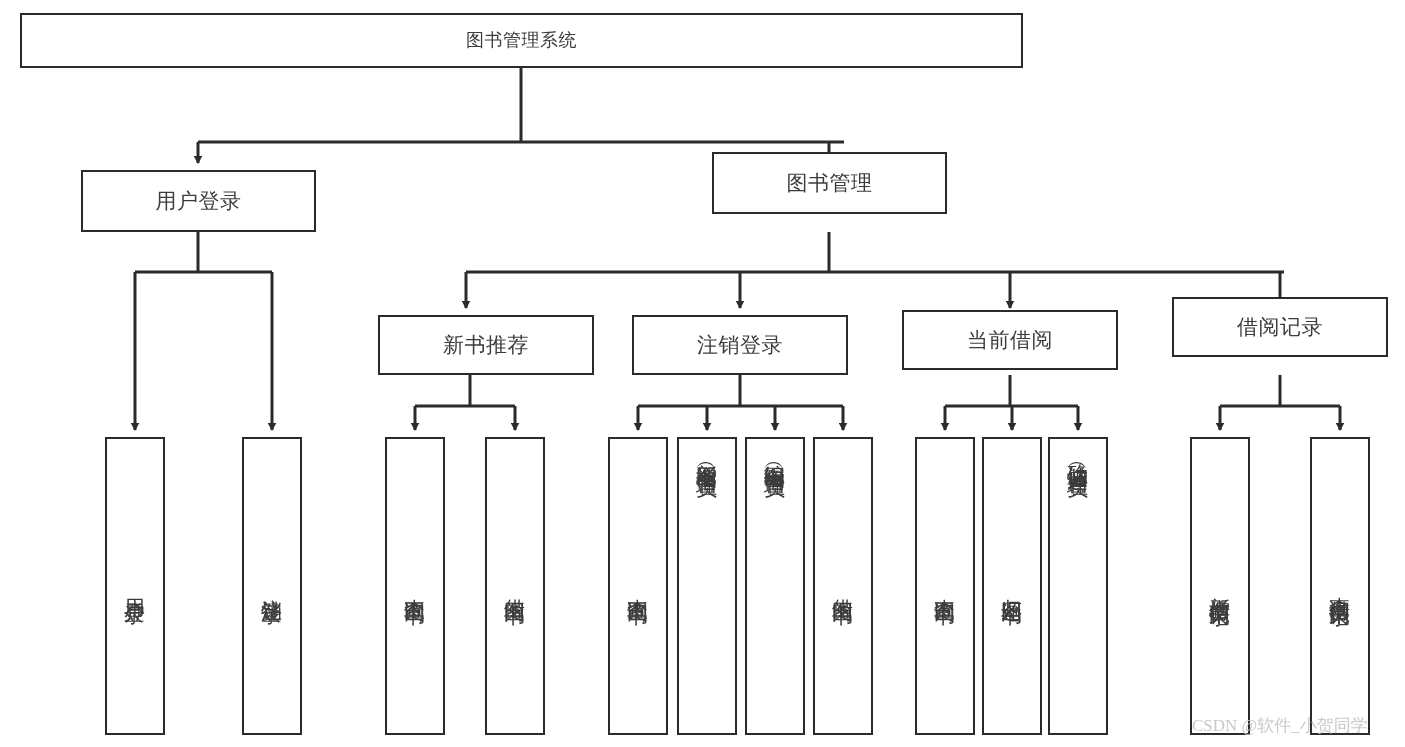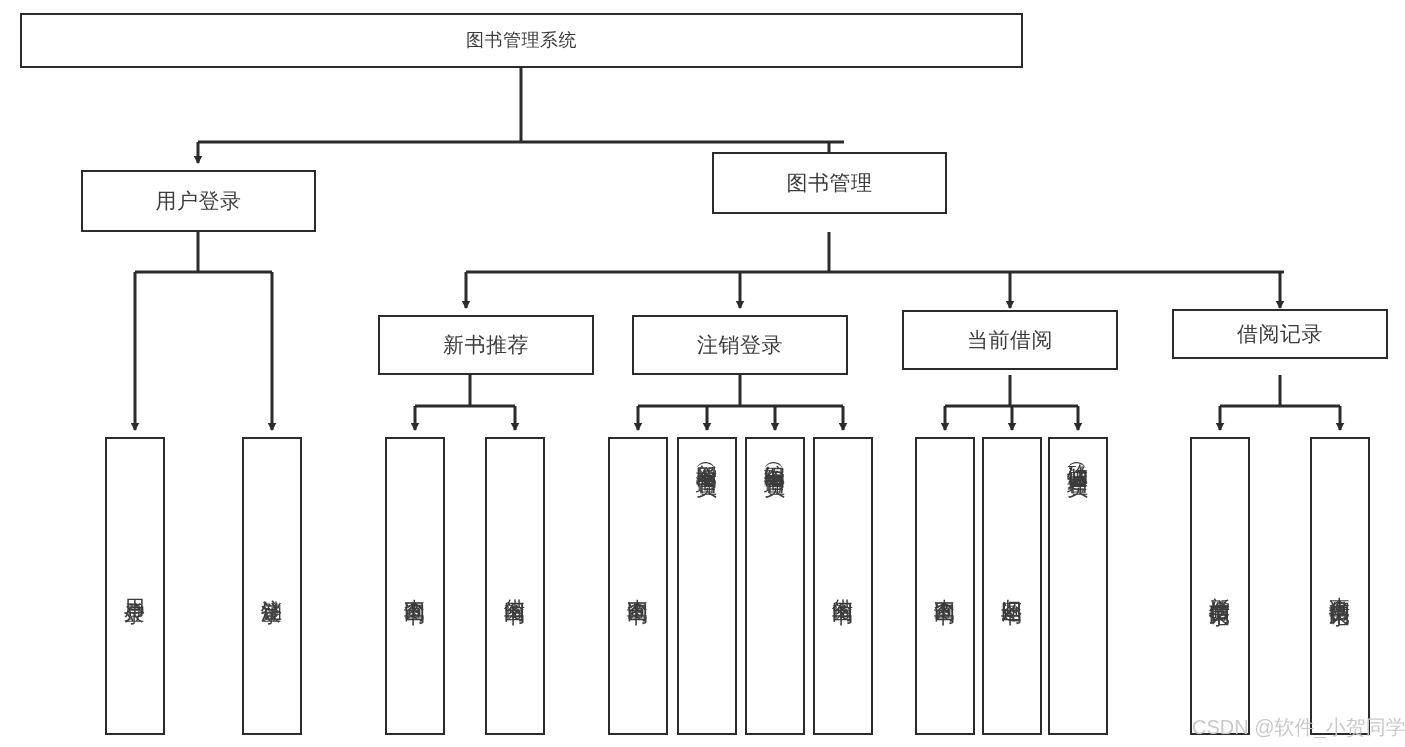--- a/index.html
+++ b/index.html
@@ -65,22 +65,22 @@
     white-space: pre-line;
     text-align: left;
   }
   .node-v.align-mid {
     align-items: center;
     padding-top: 0;
   }
   .watermark {
     position: absolute;
     color: #c9c9c9;
-    font-size: 20px;
-    font-family: Liberation Sans, sans-serif;
+    font-size: 17px;
+    font-family: Liberation Serif, serif;
     white-space: nowrap;
     user-select: none;
   }
 </style>
 </head>
 <body>
 
 <div id="diagram-root">
 
   <svg class="diagram-canvas" viewBox="0 0 1405 747" aria-hidden="true">
@@ -158,21 +158,21 @@
 
   <div class="node-box node-h" style="left: 378px; top: 315px; width: 216px; height: 60px;">
     <span class="node-label">新书推荐</span>
   </div>
   <div class="node-box node-h" style="left: 632px; top: 315px; width: 216px; height: 60px;">
     <span class="node-label">注销登录</span>
   </div>
   <div class="node-box node-h" style="left: 902px; top: 310px; width: 216px; height: 60px;">
     <span class="node-label">当前借阅</span>
   </div>
-  <div class="node-box node-h" style="left: 1172px; top: 309px; width: 216px; height: 50px;">
+  <div class="node-box node-h" style="left: 1172px; top: 297px; width: 216px; height: 60px;">
     <span class="node-label">借阅记录</span>
   </div>
 
   <div class="node-box node-v align-mid" style="left: 105px; top: 437px; width: 60px; height: 298px;">
     <span class="node-label">用户登录</span>
   </div>
   <div class="node-box node-v align-mid" style="left: 242px; top: 437px; width: 60px; height: 298px;">
     <span class="node-label">注销登录</span>
   </div>
   <div class="node-box node-v align-mid" style="left: 385px; top: 437px; width: 60px; height: 298px;">

